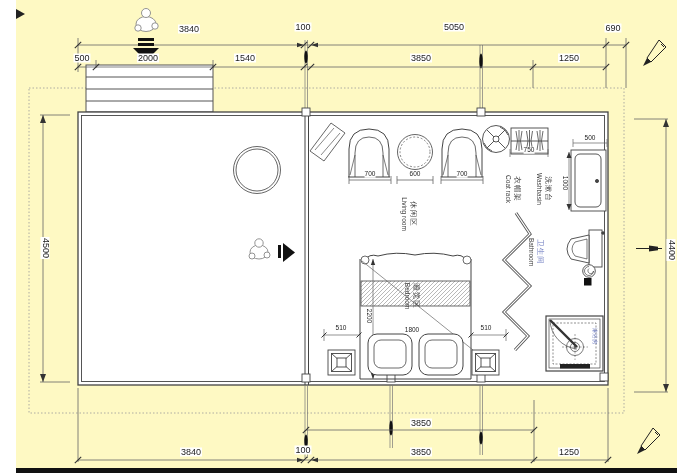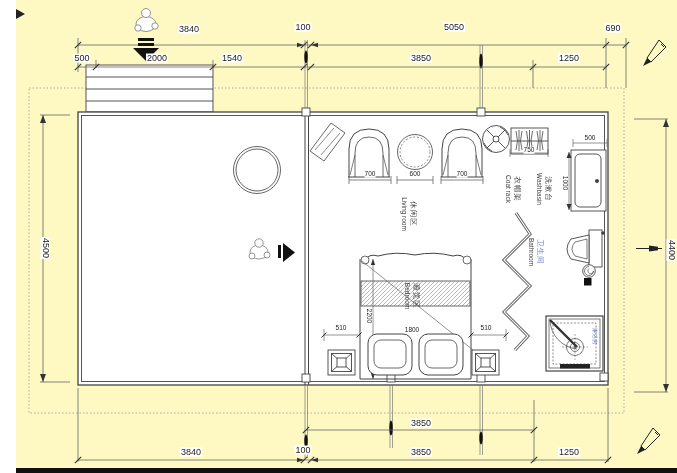--- a/index.html
+++ b/index.html
@@ -328,22 +328,22 @@
 
   <rect x="0" y="468" width="677" height="5" fill="#111"></rect>
 </svg>
 
 <div class="dim" style="left:173px;top:29px">3840</div>
 <div class="dim" style="left:287px;top:27px">100</div>
 <div class="dim" style="left:438px;top:27px">5050</div>
 <div class="dim" style="left:597px;top:28px">690</div>
 
 <div class="dim" style="left:66px;top:58px">500</div>
-<div class="dim" style="left:141px;top:58px">2000</div>
-<div class="dim" style="left:216px;top:58px">1540</div>
+<div class="dim" style="left:132px;top:58px">2000</div>
+<div class="dim" style="left:229px;top:58px">1540</div>
 <div class="dim" style="left:405px;top:58px">3850</div>
 <div class="dim" style="left:553px;top:58px">1250</div>
 
 <div class="dim v" style="left:29px;top:248px">4500</div>
 <div class="dim v" style="left:655px;top:250px">4400</div>
 
 <div class="dim sm" style="left:354px;top:174px">700</div>
 <div class="dim sm" style="left:399px;top:174px">600</div>
 <div class="dim sm" style="left:446px;top:174px">700</div>
 

